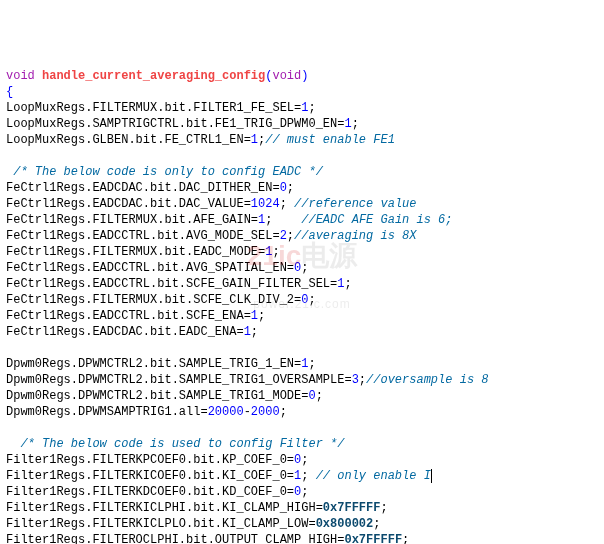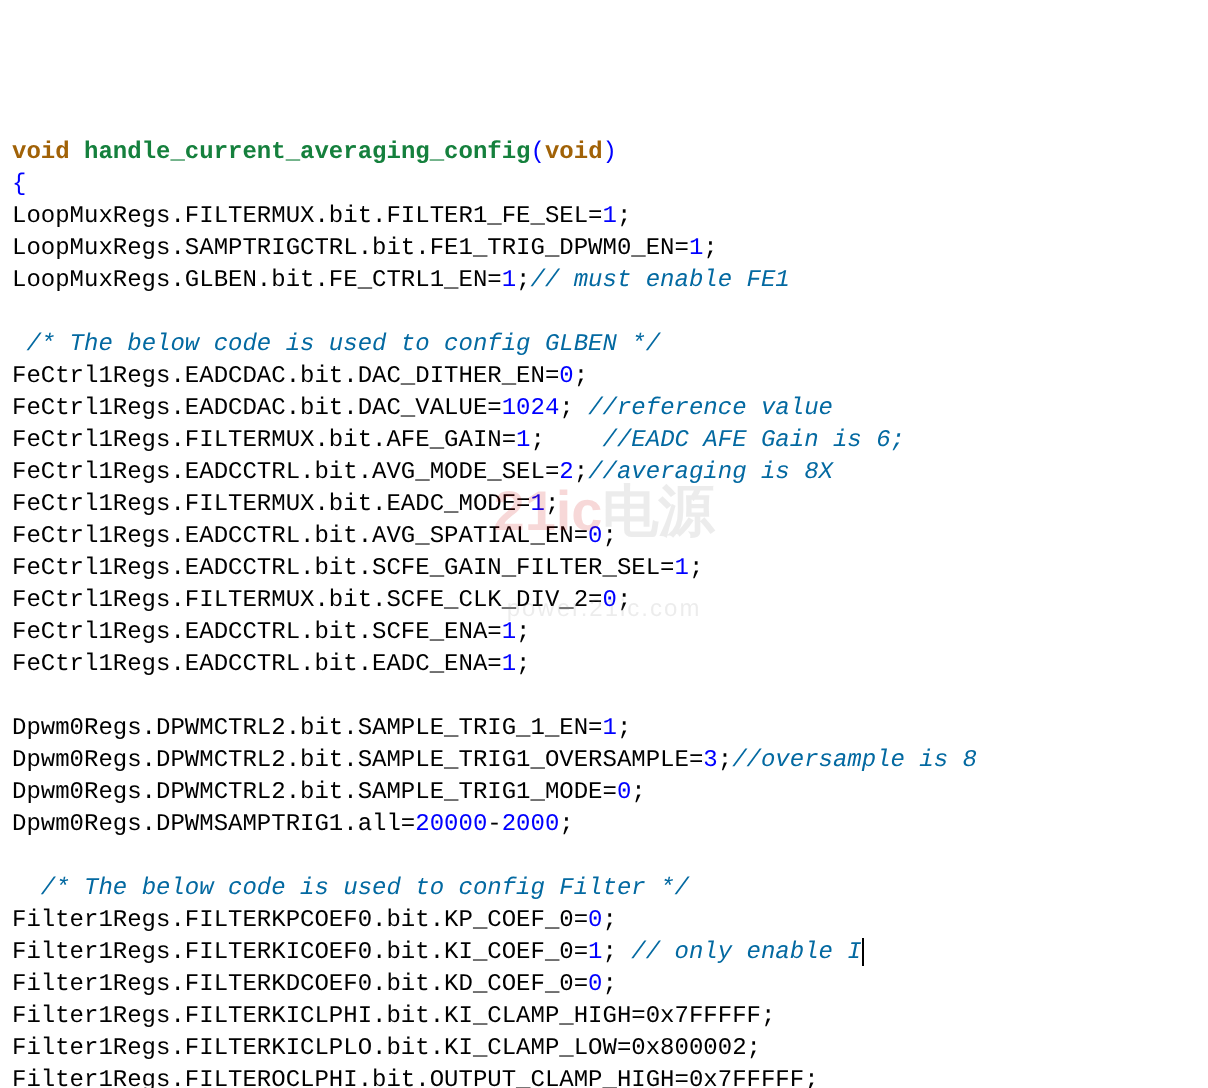--- a/index.html
+++ b/index.html
@@ -10,26 +10,26 @@
     line-height: 16px;
     background: #ffffff;
     color: #000000;
     white-space: pre;
     position: relative;
     width: 604px;
     height: 544px;
     box-sizing: border-box;
     overflow: hidden;
   }
-  .kw { color: #a16207; font-weight: bold; }
-  .fn { color: #15803d; font-weight: bold; }
+  .kw { color: #a21caf; font-weight: normal; }
+  .fn { color: #ef4444; font-weight: bold; }
   .br { color: #0000ff; }
   .cm { color: #0369a1; font-style: italic; }
   .nm { color: #0000ff; }
-  .hx { color: #000000; }
+  .hx { color: #0c4a6e; font-weight: bold; }
   .watermark {
     position: absolute;
     left: 50%;
     top: 50%;
     transform: translate(-50%, -50%);
     pointer-events: none;
     opacity: 0.15;
     text-align: center;
     font-family: Arial, sans-serif;
   }
@@ -43,31 +43,31 @@
 <body>
 
 
 
 <div><span class="kw">void</span> <span class="fn">handle_current_averaging_config</span><span class="br">(</span><span class="kw">void</span><span class="br">)</span>
 <span class="br">{</span>
 <span><span>LoopMuxRegs.FILTERMUX.bit.FILTER1_FE_SEL=</span><span class="nm">1</span>;</span>
 <span><span>LoopMuxRegs.SAMPTRIGCTRL.bit.FE1_TRIG_DPWM0_EN=</span><span class="nm">1</span>;</span>
 <span><span>LoopMuxRegs.GLBEN.bit.FE_CTRL1_EN=</span><span class="nm">1</span>;<span class="cm">// must enable FE1</span></span>
 
-<span class="cm"> <span>/* The below code is used to config GLBEN */</span></span>
+<span class="cm"> <span>/* The below code is only to config EADC */</span></span>
 <span><span>FeCtrl1Regs.EADCDAC.bit.DAC_DITHER_EN=</span><span class="nm">0</span>;</span>
 <span><span>FeCtrl1Regs.EADCDAC.bit.DAC_VALUE=</span><span class="nm">1024</span>; <span class="cm">//reference value</span></span>
 <span><span>FeCtrl1Regs.FILTERMUX.bit.AFE_GAIN=</span><span class="nm">1</span>;    <span class="cm">//EADC AFE Gain is 6;</span></span>
 <span><span>FeCtrl1Regs.EADCCTRL.bit.AVG_MODE_SEL=</span><span class="nm">2</span>;<span class="cm">//averaging is 8X</span></span>
 <span><span>FeCtrl1Regs.FILTERMUX.bit.EADC_MODE=</span><span class="nm">1</span>;</span>
 <span><span>FeCtrl1Regs.EADCCTRL.bit.AVG_SPATIAL_EN=</span><span class="nm">0</span>;</span>
 <span><span>FeCtrl1Regs.EADCCTRL.bit.SCFE_GAIN_FILTER_SEL=</span><span class="nm">1</span>;</span>
 <span><span>FeCtrl1Regs.FILTERMUX.bit.SCFE_CLK_DIV_2=</span><span class="nm">0</span>;</span>
 <span><span>FeCtrl1Regs.EADCCTRL.bit.SCFE_ENA=</span><span class="nm">1</span>;</span>
-<span><span>FeCtrl1Regs.EADCCTRL.bit.EADC_ENA=</span><span class="nm">1</span>;</span>
+<span><span>FeCtrl1Regs.EADCDAC.bit.EADC_ENA=</span><span class="nm">1</span>;</span>
 
 <span><span>Dpwm0Regs.DPWMCTRL2.bit.SAMPLE_TRIG_1_EN=</span><span class="nm">1</span>;</span>
 <span><span>Dpwm0Regs.DPWMCTRL2.bit.SAMPLE_TRIG1_OVERSAMPLE=</span><span class="nm">3</span>;<span class="cm">//oversample is 8</span></span>
 <span><span>Dpwm0Regs.DPWMCTRL2.bit.SAMPLE_TRIG1_MODE=</span><span class="nm">0</span>;</span>
 <span><span>Dpwm0Regs.DPWMSAMPTRIG1.all=</span><span class="nm">20000</span>-<span class="nm">2000</span>;</span>
 
 <span class="cm">  <span>/* The below code is used to config Filter */</span></span>
 <span><span>Filter1Regs.FILTERKPCOEF0.bit.KP_COEF_0=</span><span class="nm">0</span>;</span>
 <span><span>Filter1Regs.FILTERKICOEF0.bit.KI_COEF_0=</span><span class="nm">1</span>; <span class="cm">// only enable I</span><span class="cursor"></span></span>
 <span><span>Filter1Regs.FILTERKDCOEF0.bit.KD_COEF_0=</span><span class="nm">0</span>;</span>

